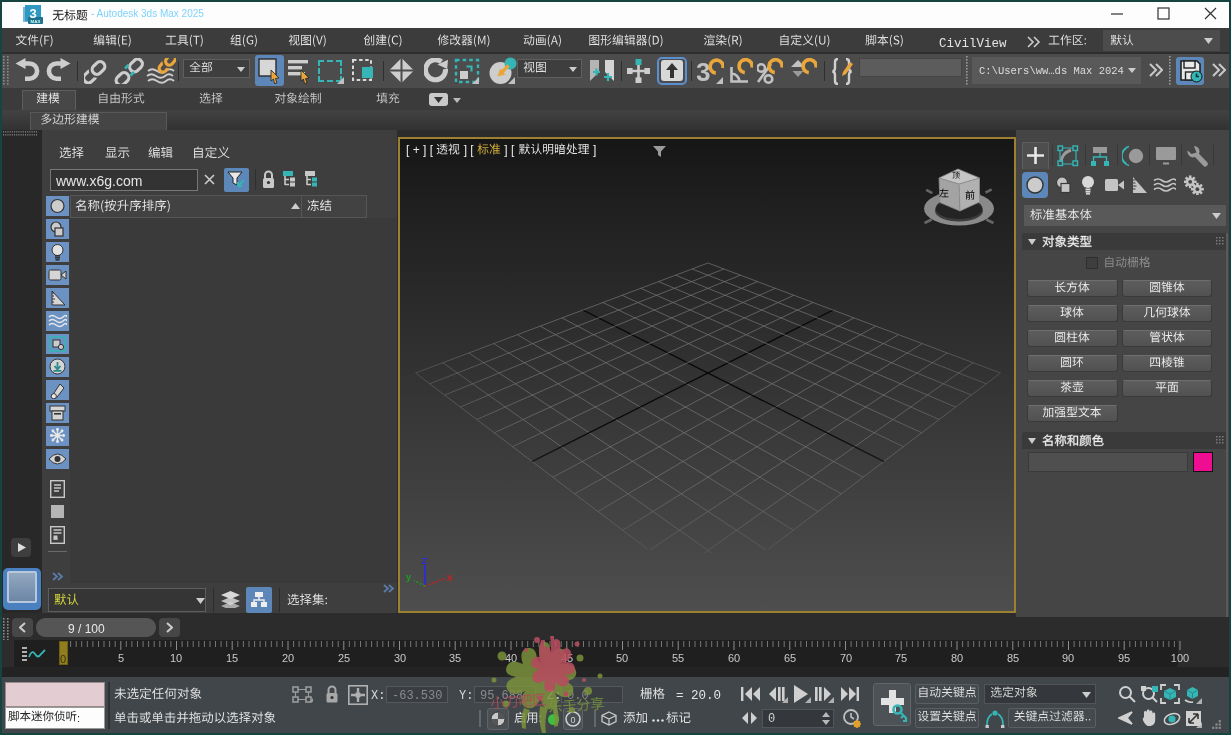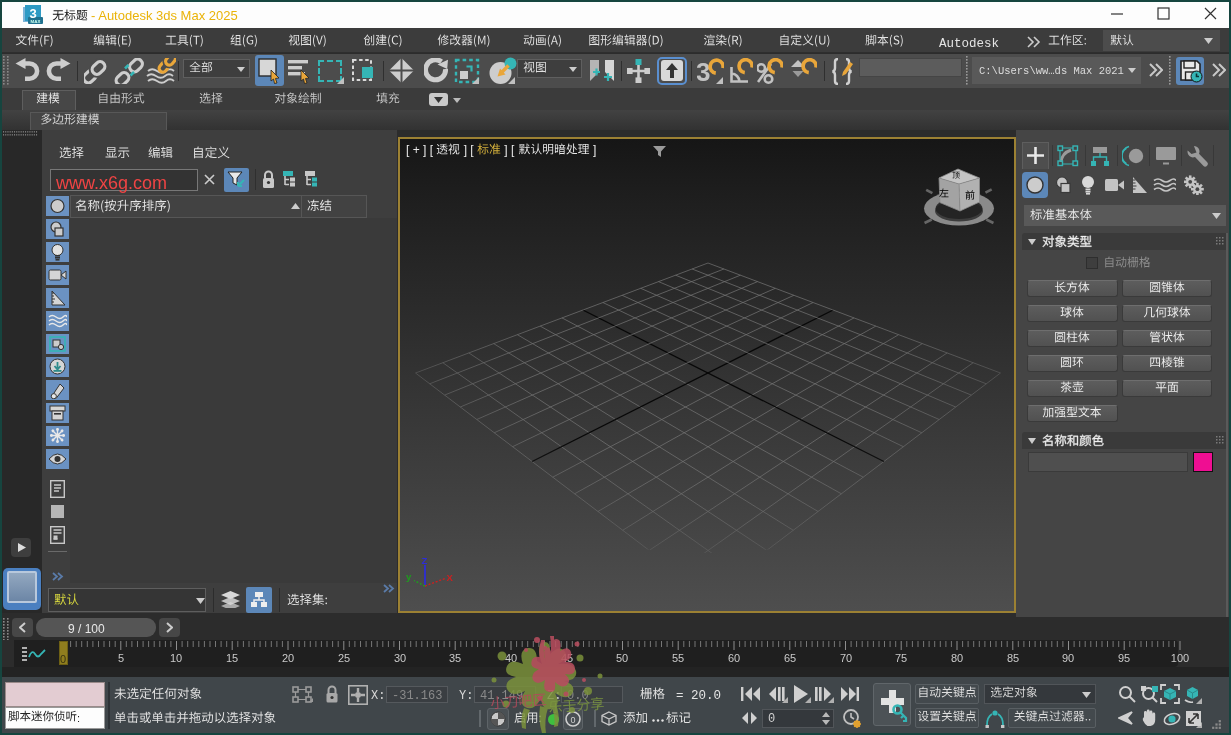--- a/index.html
+++ b/index.html
@@ -22,21 +22,21 @@
 <text x="11" y="14" font-family="Liberation Sans" font-size="13" font-weight="bold" fill="#fff" text-anchor="middle">3</text>
 <text x="13.5" y="19" font-family="Liberation Sans" font-size="4.4" font-weight="bold" fill="#cfe" text-anchor="middle">MAX</text>
 </svg>
 <div style="position:absolute;left:52px;top:9px;">
       <svg class="ct" width="36" height="14" viewBox="0 0 36.0 14.2" fill="#1a1a1a">
         <path transform="translate(0.0,10.6) scale(0.01200,-0.01200)" d="M114 773V699H446C443 628 440 552 428 477H52V404H414C373 232 276 71 39 -19C58 -34 80 -61 90 -80C348 23 448 208 490 404H511V60C511 -31 539 -57 643 -57C664 -57 807 -57 830 -57C926 -57 950 -15 960 145C938 150 905 163 887 177C882 40 874 17 825 17C794 17 674 17 650 17C599 17 589 24 589 60V404H951V477H503C514 552 519 627 521 699H894V773Z"></path>
         <path transform="translate(12.0,10.6) scale(0.01200,-0.01200)" d="M466 764V693H902V764ZM779 325C826 225 873 95 888 16L957 41C940 120 892 247 843 345ZM491 342C465 236 420 129 364 57C381 49 411 28 425 18C479 94 529 211 560 327ZM422 525V454H636V18C636 5 632 1 617 0C604 0 557 -1 505 1C515 -22 526 -54 529 -76C599 -76 645 -74 674 -62C703 -49 712 -26 712 17V454H956V525ZM202 840V628H49V558H186C153 434 88 290 24 215C38 196 58 165 66 145C116 209 165 314 202 422V-79H277V444C311 395 351 333 368 301L412 360C392 388 306 498 277 531V558H408V628H277V840Z"></path>
         <path transform="translate(24.0,10.6) scale(0.01200,-0.01200)" d="M176 615H380V539H176ZM176 743H380V668H176ZM108 798V484H450V798ZM695 530C688 271 668 143 458 77C471 65 488 42 494 27C722 103 751 248 758 530ZM730 186C793 141 870 75 908 33L954 79C914 120 835 183 774 226ZM124 302C119 157 100 37 33 -41C49 -49 77 -68 88 -78C125 -30 149 28 164 98C254 -35 401 -58 614 -58H936C940 -39 952 -9 963 6C905 4 660 4 615 4C495 5 395 11 317 43V186H483V244H317V351H501V410H49V351H252V81C222 105 197 136 178 176C183 214 186 255 188 298ZM540 636V215H603V579H841V219H907V636H719C731 664 744 699 757 733H955V794H499V733H681C672 700 661 664 650 636Z"></path>
       </svg>
     </div>
-<div class="lat" style="left:91px;top:8px;font-size:13px;color:#eab308"> - Autodesk 3ds Max 2025</div>
+<div class="lat" style="left:91px;top:8px;font-size:10px;color:#7dd3fc"> - Autodesk 3ds Max 2025</div>
 <svg class="ab" style="left:1100px;top:0" width="131" height="28" viewBox="0 0 131 28" fill="none" stroke="#333" stroke-width="1.2">
 <line x1="11" y1="14" x2="23" y2="14"></line>
 <rect x="58" y="8" width="11" height="11"></rect>
 <path d="M105 8 L116 19 M116 8 L105 19"></path>
 </svg>
 <div class="ab" style="left:2px;top:28px;width:1227px;height:25px;background:#3c3c3c;border-bottom:1px solid #2e2e2e"></div>
 <div style="position:absolute;left:15px;top:34px;">
       <svg class="ct" width="39" height="14" viewBox="0 0 38.7 14.2" fill="#e4e4e4">
         <path transform="translate(0.0,10.6) scale(0.01200,-0.01200)" d="M423 823C453 774 485 707 497 666L580 693C566 734 531 799 501 847ZM50 664V590H206C265 438 344 307 447 200C337 108 202 40 36 -7C51 -25 75 -60 83 -78C250 -24 389 48 502 146C615 46 751 -28 915 -73C928 -52 950 -20 967 -4C807 36 671 107 560 201C661 304 738 432 796 590H954V664ZM504 253C410 348 336 462 284 590H711C661 455 592 344 504 253Z"></path>
         <path transform="translate(12.0,10.6) scale(0.01200,-0.01200)" d="M317 341V268H604V-80H679V268H953V341H679V562H909V635H679V828H604V635H470C483 680 494 728 504 775L432 790C409 659 367 530 309 447C327 438 359 420 373 409C400 451 425 504 446 562H604V341ZM268 836C214 685 126 535 32 437C45 420 67 381 75 363C107 397 137 437 167 480V-78H239V597C277 667 311 741 339 815Z"></path>
@@ -141,21 +141,21 @@
     </div>
 <div style="position:absolute;left:865px;top:34px;">
       <svg class="ct" width="39" height="14" viewBox="0 0 39.3 14.2" fill="#e4e4e4">
         <path transform="translate(0.0,10.6) scale(0.01200,-0.01200)" d="M86 803V442C86 296 82 94 29 -49C44 -54 72 -69 84 -79C119 17 135 142 142 260H261V9C261 -3 257 -6 247 -6C236 -7 205 -7 168 -6C177 -24 185 -55 187 -72C241 -72 274 -70 295 -59C317 -47 323 -26 323 8V803ZM147 735H261V569H147ZM147 501H261V330H145L147 443ZM694 782V-80H760V711H866V172C866 161 863 158 854 158C844 157 814 157 778 158C788 139 798 107 800 88C848 88 881 90 904 102C926 114 932 136 932 170V782ZM375 26 376 27C393 37 423 45 599 77C604 54 608 34 610 16L665 36C656 102 625 213 591 298L540 283C557 238 573 185 586 135L439 111C472 187 503 284 524 375H661V447H541V603H644V674H541V835H477V674H371V603H477V447H352V375H456C437 275 403 176 392 148C379 115 367 92 353 89C361 72 372 40 375 26Z"></path>
         <path transform="translate(12.0,10.6) scale(0.01200,-0.01200)" d="M460 839V629H65V553H367C294 383 170 221 37 140C55 125 80 98 92 79C237 178 366 357 444 553H460V183H226V107H460V-80H539V107H772V183H539V553H553C629 357 758 177 906 81C920 102 946 131 965 146C826 226 700 384 628 553H937V629H539V839Z"></path>
         <path transform="translate(24.0,10.6) scale(0.01200,-0.01200)" d="M239 -196 295 -171C209 -29 168 141 168 311C168 480 209 649 295 792L239 818C147 668 92 507 92 311C92 114 147 -47 239 -196Z"></path>
         <path transform="translate(28.1,10.6) scale(0.01200,-0.01200)" d="M304 -13C457 -13 553 79 553 195C553 304 487 354 402 391L298 436C241 460 176 487 176 559C176 624 230 665 313 665C381 665 435 639 480 597L528 656C477 709 400 746 313 746C180 746 82 665 82 552C82 445 163 393 231 364L336 318C406 287 459 263 459 187C459 116 402 68 305 68C229 68 155 104 103 159L48 95C111 29 200 -13 304 -13Z"></path>
         <path transform="translate(35.2,10.6) scale(0.01200,-0.01200)" d="M99 -196C191 -47 246 114 246 311C246 507 191 668 99 818L42 792C128 649 171 480 171 311C171 141 128 -29 42 -171Z"></path>
       </svg>
     </div>
-<div class="lat" style="left:939px;top:37px;font-size:12.5px;color:#e4e4e4;font-family:Liberation Mono,monospace">Autodesk</div>
+<div class="lat" style="left:939px;top:37px;font-size:12.5px;color:#e4e4e4;font-family:Liberation Mono,monospace">CivilView</div>
 <svg class="ab" style="left:1026px;top:36px" width="16" height="12" viewBox="0 0 16 12" stroke="#ccc" stroke-width="1.6" fill="none">
       <path d="M2 1 L7 6 L2 11 M8 1 L13 6 L8 11"></path>
     </svg>
 <div style="position:absolute;left:1048px;top:34px;">
       <svg class="ct" width="39" height="14" viewBox="0 0 39.3 14.2" fill="#e4e4e4">
         <path transform="translate(0.0,10.6) scale(0.01200,-0.01200)" d="M52 72V-3H951V72H539V650H900V727H104V650H456V72Z"></path>
         <path transform="translate(12.0,10.6) scale(0.01200,-0.01200)" d="M526 828C476 681 395 536 305 442C322 430 351 404 363 391C414 447 463 520 506 601H575V-79H651V164H952V235H651V387H939V456H651V601H962V673H542C563 717 582 763 598 809ZM285 836C229 684 135 534 36 437C50 420 72 379 80 362C114 397 147 437 179 481V-78H254V599C293 667 329 741 357 814Z"></path>
         <path transform="translate(24.0,10.6) scale(0.01200,-0.01200)" d="M927 786H97V-50H952V22H171V713H927ZM259 585C337 521 424 445 505 369C420 283 324 207 226 149C244 136 273 107 286 92C380 154 472 231 558 319C645 236 722 155 772 92L833 147C779 210 698 291 609 374C681 455 747 544 802 637L731 665C683 580 623 498 555 422C474 496 389 568 313 629Z"></path>
         <path transform="translate(36.0,10.6) scale(0.01200,-0.01200)" d="M139 390C175 390 205 418 205 460C205 501 175 530 139 530C102 530 73 501 73 460C73 418 102 390 139 390ZM139 -13C175 -13 205 15 205 56C205 98 175 126 139 126C102 126 73 98 73 56C73 15 102 -13 139 -13Z"></path>
       </svg>
@@ -381,21 +381,21 @@
         <rect x="1" y="9" width="1.6" height="1.6"></rect>
         <rect x="1" y="12" width="1.6" height="1.6"></rect>
         <rect x="1" y="15" width="1.6" height="1.6"></rect>
         <rect x="1" y="18" width="1.6" height="1.6"></rect>
         <rect x="1" y="21" width="1.6" height="1.6"></rect>
         <rect x="1" y="24" width="1.6" height="1.6"></rect>
         <rect x="1" y="27" width="1.6" height="1.6"></rect>
       </g>
     </svg>
 <div class="ab" style="left:972px;top:57px;width:169px;height:27px;background:#595959"></div>
-<div class="lat mono" style="left:979px;top:65px;font-size:10.5px;color:#dcdcdc">C:\Users\ww…ds Max 2021</div>
+<div class="lat mono" style="left:979px;top:65px;font-size:10.5px;color:#dcdcdc">C:\Users\ww…ds Max 2024</div>
 <svg class="ab" style="left:1128px;top:68px" width="8" height="5" viewBox="0 0 8 5" fill="#ccc">
       <path d="M0 0 H8 L4 5 Z"></path>
     </svg>
 <svg class="ab" style="left:1148px;top:63px" width="15" height="14" viewBox="0 0 15 14" stroke="#c8c8c8" stroke-width="2" fill="none">
       <path d="M2 1 L8 7 L2 13 M8 1 L14 7 L8 13"></path>
     </svg>
 <svg class="ab" style="left:1168px;top:56px" width="5" height="30" viewBox="0 0 5 30">
       <g fill="#9a9a9a">
         <rect x="1" y="0" width="1.6" height="1.6"></rect>
         <rect x="1" y="3" width="1.6" height="1.6"></rect>
@@ -613,21 +613,21 @@
       </svg>
     </div>
 <div style="position:absolute;left:192px;top:146px;">
       <svg class="ct" width="38" height="15" viewBox="0 0 37.5 14.8" fill="#e0e0e0">
         <path transform="translate(0.0,11.0) scale(0.01250,-0.01250)" d="M239 411H774V264H239ZM239 482V631H774V482ZM239 194H774V46H239ZM455 842C447 802 431 747 416 703H163V-81H239V-25H774V-76H853V703H492C509 741 526 787 542 830Z"></path>
         <path transform="translate(12.5,11.0) scale(0.01250,-0.01250)" d="M224 378C203 197 148 54 36 -33C54 -44 85 -69 97 -83C164 -25 212 51 247 144C339 -29 489 -64 698 -64H932C935 -42 949 -6 960 12C911 11 739 11 702 11C643 11 588 14 538 23V225H836V295H538V459H795V532H211V459H460V44C378 75 315 134 276 239C286 280 294 324 300 370ZM426 826C443 796 461 758 472 727H82V509H156V656H841V509H918V727H558C548 760 522 810 500 847Z"></path>
         <path transform="translate(25.0,11.0) scale(0.01250,-0.01250)" d="M413 819C449 744 494 642 512 576L580 604C560 670 516 768 478 844ZM792 767C730 575 638 405 503 268C377 395 279 553 214 725L145 703C218 516 318 349 447 214C338 118 203 40 36 -15C50 -31 68 -60 77 -79C249 -19 388 62 501 162C616 56 752 -27 910 -79C922 -59 945 -28 962 -12C808 35 672 114 558 216C701 361 798 539 869 743Z"></path>
       </svg>
     </div>
 <div class="ab" style="left:50px;top:169px;width:148px;height:22px;background:#333;border:1px solid #777"></div>
-<div class="lat" style="left:56px;top:173px;font-size:18px;color:#ef4444">www.x6g.com</div>
+<div class="lat" style="left:56px;top:173px;font-size:14px;color:#e5e5e5">www.x6g.com</div>
 <svg class="ab" style="left:204px;top:174px" width="11" height="11" viewBox="0 0 11 11" stroke="#ccc" stroke-width="1.6">
       <path d="M1 1 L10 10 M10 1 L1 10"></path>
     </svg>
 <div class="ab" style="left:224px;top:168px;width:25px;height:24px;background:#5c87b8;border-radius:2px"></div>
 <svg class="ab" style="left:227px;top:171px" width="19" height="18" viewBox="0 0 19 18">
 <path d="M1 1 H15 L10 7 L10 14 L6 12 L6 7 Z" fill="#e8e8e8" stroke="#222" stroke-width="1"></path>
 <path d="M17 9 L11 15 M11 15 h4 M11 15 v-4" stroke="#35b5b5" stroke-width="2" fill="none"></path>
 </svg>
 <div class="ab" style="left:255px;top:169px;width:1px;height:21px;background:#2f2f2f"></div>
 <svg class="ab" style="left:262px;top:170px" width="13" height="19" viewBox="0 0 13 19">
@@ -1495,24 +1495,24 @@
 <rect x="1.5" y="8" width="11" height="9.5" rx="1.5" fill="#a8a8a8"></rect>
       <circle cx="7" cy="12.5" r="1.6" fill="#333"></circle>
 </svg>
 <svg class="ab" style="left:348px;top:685px" width="20" height="20" viewBox="0 0 20 20">
 <rect x="0.8" y="0.8" width="18.4" height="18.4" fill="none" stroke="#b0b0b0" stroke-width="1.6"></rect>
 <circle cx="10" cy="10" r="3" fill="#b0b0b0"></circle>
 <path d="M10 3 V7 M10 13 V17 M3 10 H7 M13 10 H17" stroke="#b0b0b0" stroke-width="2.4"></path>
 </svg>
 <div class="lat mono" style="left:371px;top:689px;font-size:12px;color:#d8d8d8">X:</div>
 <div class="ab" style="left:386px;top:686px;width:62px;height:17px;background:#3a3e42;border:1px solid #55595d"></div>
-<div class="lat mono" style="left:392px;top:689px;font-size:12px;color:#8a8a8a">-31.163</div>
+<div class="lat mono" style="left:392px;top:689px;font-size:12px;color:#8a8a8a">-63.530</div>
 <div class="lat mono" style="left:459px;top:689px;font-size:12px;color:#d8d8d8">Y:</div>
 <div class="ab" style="left:474px;top:686px;width:62px;height:17px;background:#3a3e42;border:1px solid #55595d"></div>
-<div class="lat mono" style="left:480px;top:689px;font-size:12px;color:#8a8a8a">41.149</div>
+<div class="lat mono" style="left:480px;top:689px;font-size:12px;color:#8a8a8a">95.688</div>
 <div class="lat mono" style="left:547px;top:689px;font-size:12px;color:#d8d8d8">Z:</div>
 <div class="ab" style="left:561px;top:686px;width:62px;height:17px;background:#3a3e42;border:1px solid #55595d"></div>
 <div class="lat mono" style="left:567px;top:689px;font-size:12px;color:#8a8a8a">0.0</div>
 <div style="position:absolute;left:640px;top:687px;">
       <svg class="ct" width="25" height="15" viewBox="0 0 25.0 14.8" fill="#e4e4e4">
         <path transform="translate(0.0,11.0) scale(0.01250,-0.01250)" d="M670 803V442H606V803H393V442H335V371H392C389 234 373 72 296 -47C311 -53 338 -71 349 -83C431 44 451 224 454 371H543V9C543 -1 539 -4 529 -4C520 -5 492 -5 461 -4C470 -21 479 -50 482 -68C529 -68 558 -67 579 -55C600 -44 606 -24 606 9V371H670V367C670 235 666 66 613 -51C629 -57 658 -72 670 -82C727 38 734 228 734 367V371H832V-3C832 -13 829 -17 819 -17C809 -17 780 -18 748 -17C757 -34 767 -65 770 -82C818 -82 848 -81 870 -70C891 -58 898 -37 898 -3V371H960V442H898V803ZM832 442H734V738H832ZM543 442H455V738H543ZM163 840V628H53V558H160C136 421 86 260 32 172C44 156 62 128 71 108C105 165 137 251 163 343V-79H231V419C255 374 281 321 293 291L336 353C321 379 254 488 231 520V558H324V628H231V840Z"></path>
         <path transform="translate(12.5,11.0) scale(0.01250,-0.01250)" d="M575 667H794C764 604 723 546 675 496C627 545 590 597 563 648ZM202 840V626H52V555H193C162 417 95 260 28 175C41 158 60 129 67 109C117 175 165 284 202 397V-79H273V425C304 381 339 327 355 299L400 356C382 382 300 481 273 511V555H387L363 535C380 523 409 497 422 484C456 514 490 550 521 590C548 543 583 495 626 450C541 377 441 323 341 291C356 276 375 248 384 230C410 240 436 250 462 262V-81H532V-37H811V-77H884V270L930 252C941 271 962 300 977 315C878 345 794 392 726 449C796 522 853 610 889 713L842 735L828 732H612C628 761 642 791 654 822L582 841C543 739 478 641 403 570V626H273V840ZM532 29V222H811V29ZM511 287C570 318 625 356 676 401C725 358 782 319 847 287Z"></path>
       </svg>
     </div>
 <div class="lat mono" style="left:676px;top:689px;font-size:12.5px;color:#e4e4e4">= 20.0</div>

